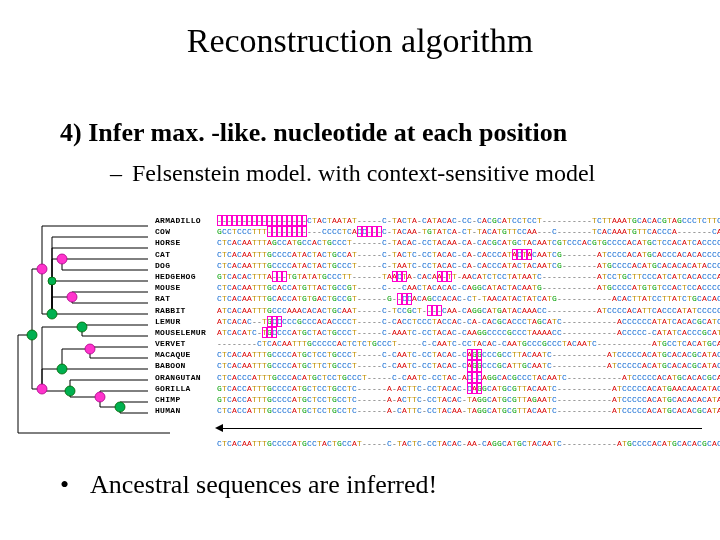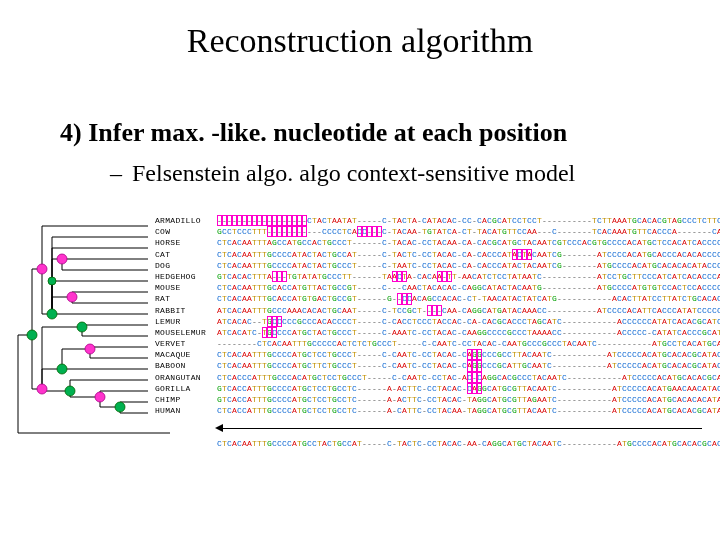--- a/index.html
+++ b/index.html
@@ -84,21 +84,21 @@
     font-family: "Courier New", Courier, monospace;
     font-size: 8px;
     line-height: 11.2px;
     white-space: nowrap;
     letter-spacing: 0.3px;
   }
   .aln .row { height: 11.2px; }
   .aln .sp {
     display: inline-block;
     width: 62px;
-    font-weight: normal;
+    font-weight: bold;
     vertical-align: top;
   }
   .aln .seq {
     display: inline-block;
     position: relative;
     vertical-align: top;
   }
   .aln .seq span.base { display:inline-block; width:5px; text-align:center; }
   .aln .A { color: #d90000; }
   .aln .C { color: #0060d0; }
@@ -134,21 +134,21 @@
     margin-top: 2px;
   }
 </style>
 </head>
 <body>
 
 <div class="slide">
   <div class="title">Reconstruction algorithm</div>
   <div class="point4">4) Infer max. -like. nucleotide at each position</div>
   <div class="subpoint">
-    <span class="dash">–</span><span>Felsenstein algo. algo context-sensitive model</span>
+    <span class="dash">–</span><span>Felsenstein model. with context-sensitive model</span>
   </div>
 
   <div class="figure">
     <div class="tree">
       <svg width="140" height="220">
 
         <line x1="8" y1="116" x2="22" y2="116"></line>
 
         <polyline points="22,116 22,50 32,50"></polyline>
         <polyline points="22,116 22,170 32,170"></polyline>
@@ -221,13 +221,16 @@
         <div class="row"><span class="sp">BABOON</span><span class="seq"><span class="base C">C</span><span class="base T">T</span><span class="base C">C</span><span class="base A">A</span><span class="base C">C</span><span class="base A">A</span><span class="base A">A</span><span class="base T">T</span><span class="base T">T</span><span class="base T">T</span><span class="base G">G</span><span class="base C">C</span><span class="base C">C</span><span class="base C">C</span><span class="base C">C</span><span class="base A">A</span><span class="base T">T</span><span class="base G">G</span><span class="base C">C</span><span class="base T">T</span><span class="base T">T</span><span class="base C">C</span><span class="base T">T</span><span class="base G">G</span><span class="base C">C</span><span class="base C">C</span><span class="base C">C</span><span class="base T">T</span><span class="base gap">-</span><span class="base gap">-</span><span class="base gap">-</span><span class="base gap">-</span><span class="base gap">-</span><span class="base C">C</span><span class="base gap">-</span><span class="base C">C</span><span class="base A">A</span><span class="base A">A</span><span class="base T">T</span><span class="base C">C</span><span class="base gap">-</span><span class="base C">C</span><span class="base C">C</span><span class="base T">T</span><span class="base A">A</span><span class="base C">C</span><span class="base A">A</span><span class="base C">C</span><span class="base gap">-</span><span class="base C">C</span><span class="base A boxed">A</span><span class="base G boxed">G</span><span class="base G boxed">G</span><span class="base C">C</span><span class="base C">C</span><span class="base C">C</span><span class="base G">G</span><span class="base C">C</span><span class="base A">A</span><span class="base T">T</span><span class="base T">T</span><span class="base G">G</span><span class="base C">C</span><span class="base A">A</span><span class="base A">A</span><span class="base T">T</span><span class="base C">C</span><span class="base gap">-</span><span class="base gap">-</span><span class="base gap">-</span><span class="base gap">-</span><span class="base gap">-</span><span class="base gap">-</span><span class="base gap">-</span><span class="base gap">-</span><span class="base gap">-</span><span class="base gap">-</span><span class="base gap">-</span><span class="base A">A</span><span class="base T">T</span><span class="base C">C</span><span class="base C">C</span><span class="base C">C</span><span class="base C">C</span><span class="base C">C</span><span class="base A">A</span><span class="base C">C</span><span class="base A">A</span><span class="base T">T</span><span class="base G">G</span><span class="base C">C</span><span class="base A">A</span><span class="base C">C</span><span class="base A">A</span><span class="base C">C</span><span class="base G">G</span><span class="base C">C</span><span class="base A">A</span><span class="base T">T</span><span class="base A">A</span><span class="base C">C</span></span></div>
         <div class="row"><span class="sp">ORANGUTAN</span><span class="seq"><span class="base C">C</span><span class="base T">T</span><span class="base C">C</span><span class="base A">A</span><span class="base C">C</span><span class="base C">C</span><span class="base C">C</span><span class="base A">A</span><span class="base T">T</span><span class="base T">T</span><span class="base T">T</span><span class="base G">G</span><span class="base C">C</span><span class="base C">C</span><span class="base C">C</span><span class="base A">A</span><span class="base C">C</span><span class="base A">A</span><span class="base T">T</span><span class="base G">G</span><span class="base C">C</span><span class="base T">T</span><span class="base C">C</span><span class="base C">C</span><span class="base T">T</span><span class="base G">G</span><span class="base C">C</span><span class="base C">C</span><span class="base C">C</span><span class="base T">T</span><span class="base gap">-</span><span class="base gap">-</span><span class="base gap">-</span><span class="base gap">-</span><span class="base gap">-</span><span class="base C">C</span><span class="base gap">-</span><span class="base C">C</span><span class="base A">A</span><span class="base A">A</span><span class="base T">T</span><span class="base C">C</span><span class="base gap">-</span><span class="base C">C</span><span class="base C">C</span><span class="base T">T</span><span class="base A">A</span><span class="base C">C</span><span class="base gap">-</span><span class="base A">A</span><span class="base C boxed">C</span><span class="base gap boxed">-</span><span class="base C boxed">C</span><span class="base A">A</span><span class="base G">G</span><span class="base G">G</span><span class="base C">C</span><span class="base A">A</span><span class="base C">C</span><span class="base G">G</span><span class="base C">C</span><span class="base C">C</span><span class="base C">C</span><span class="base T">T</span><span class="base A">A</span><span class="base C">C</span><span class="base A">A</span><span class="base A">A</span><span class="base T">T</span><span class="base C">C</span><span class="base gap">-</span><span class="base gap">-</span><span class="base gap">-</span><span class="base gap">-</span><span class="base gap">-</span><span class="base gap">-</span><span class="base gap">-</span><span class="base gap">-</span><span class="base gap">-</span><span class="base gap">-</span><span class="base gap">-</span><span class="base A">A</span><span class="base T">T</span><span class="base C">C</span><span class="base C">C</span><span class="base C">C</span><span class="base C">C</span><span class="base C">C</span><span class="base A">A</span><span class="base C">C</span><span class="base A">A</span><span class="base T">T</span><span class="base G">G</span><span class="base C">C</span><span class="base A">A</span><span class="base C">C</span><span class="base A">A</span><span class="base C">C</span><span class="base G">G</span><span class="base C">C</span><span class="base A">A</span></span></div>
         <div class="row"><span class="sp">GORILLA</span><span class="seq"><span class="base G">G</span><span class="base T">T</span><span class="base C">C</span><span class="base A">A</span><span class="base C">C</span><span class="base C">C</span><span class="base A">A</span><span class="base T">T</span><span class="base T">T</span><span class="base T">T</span><span class="base G">G</span><span class="base C">C</span><span class="base C">C</span><span class="base C">C</span><span class="base C">C</span><span class="base A">A</span><span class="base T">T</span><span class="base G">G</span><span class="base C">C</span><span class="base T">T</span><span class="base C">C</span><span class="base C">C</span><span class="base T">T</span><span class="base G">G</span><span class="base C">C</span><span class="base C">C</span><span class="base T">T</span><span class="base C">C</span><span class="base gap">-</span><span class="base gap">-</span><span class="base gap">-</span><span class="base gap">-</span><span class="base gap">-</span><span class="base gap">-</span><span class="base A">A</span><span class="base gap">-</span><span class="base A">A</span><span class="base C">C</span><span class="base T">T</span><span class="base T">T</span><span class="base C">C</span><span class="base gap">-</span><span class="base C">C</span><span class="base C">C</span><span class="base T">T</span><span class="base A">A</span><span class="base C">C</span><span class="base A">A</span><span class="base C">C</span><span class="base gap">-</span><span class="base C boxed">C</span><span class="base A boxed">A</span><span class="base G boxed">G</span><span class="base G">G</span><span class="base C">C</span><span class="base A">A</span><span class="base T">T</span><span class="base G">G</span><span class="base C">C</span><span class="base G">G</span><span class="base T">T</span><span class="base T">T</span><span class="base A">A</span><span class="base C">C</span><span class="base A">A</span><span class="base A">A</span><span class="base T">T</span><span class="base C">C</span><span class="base gap">-</span><span class="base gap">-</span><span class="base gap">-</span><span class="base gap">-</span><span class="base gap">-</span><span class="base gap">-</span><span class="base gap">-</span><span class="base gap">-</span><span class="base gap">-</span><span class="base gap">-</span><span class="base gap">-</span><span class="base A">A</span><span class="base T">T</span><span class="base C">C</span><span class="base C">C</span><span class="base C">C</span><span class="base C">C</span><span class="base C">C</span><span class="base A">A</span><span class="base C">C</span><span class="base A">A</span><span class="base T">T</span><span class="base G">G</span><span class="base A">A</span><span class="base A">A</span><span class="base C">C</span><span class="base A">A</span><span class="base A">A</span><span class="base C">C</span><span class="base A">A</span><span class="base T">T</span><span class="base A">A</span><span class="base C">C</span></span></div>
         <div class="row"><span class="sp">CHIMP</span><span class="seq"><span class="base G">G</span><span class="base T">T</span><span class="base C">C</span><span class="base A">A</span><span class="base C">C</span><span class="base C">C</span><span class="base A">A</span><span class="base T">T</span><span class="base T">T</span><span class="base T">T</span><span class="base G">G</span><span class="base C">C</span><span class="base C">C</span><span class="base C">C</span><span class="base C">C</span><span class="base A">A</span><span class="base T">T</span><span class="base G">G</span><span class="base C">C</span><span class="base T">T</span><span class="base C">C</span><span class="base C">C</span><span class="base T">T</span><span class="base G">G</span><span class="base C">C</span><span class="base C">C</span><span class="base T">T</span><span class="base C">C</span><span class="base gap">-</span><span class="base gap">-</span><span class="base gap">-</span><span class="base gap">-</span><span class="base gap">-</span><span class="base gap">-</span><span class="base A">A</span><span class="base gap">-</span><span class="base A">A</span><span class="base C">C</span><span class="base T">T</span><span class="base T">T</span><span class="base C">C</span><span class="base gap">-</span><span class="base C">C</span><span class="base C">C</span><span class="base T">T</span><span class="base A">A</span><span class="base C">C</span><span class="base A">A</span><span class="base C">C</span><span class="base gap">-</span><span class="base T">T</span><span class="base A">A</span><span class="base G">G</span><span class="base G">G</span><span class="base C">C</span><span class="base A">A</span><span class="base T">T</span><span class="base G">G</span><span class="base C">C</span><span class="base G">G</span><span class="base T">T</span><span class="base T">T</span><span class="base A">A</span><span class="base G">G</span><span class="base A">A</span><span class="base A">A</span><span class="base T">T</span><span class="base C">C</span><span class="base gap">-</span><span class="base gap">-</span><span class="base gap">-</span><span class="base gap">-</span><span class="base gap">-</span><span class="base gap">-</span><span class="base gap">-</span><span class="base gap">-</span><span class="base gap">-</span><span class="base gap">-</span><span class="base gap">-</span><span class="base A">A</span><span class="base T">T</span><span class="base C">C</span><span class="base C">C</span><span class="base C">C</span><span class="base C">C</span><span class="base C">C</span><span class="base A">A</span><span class="base C">C</span><span class="base A">A</span><span class="base T">T</span><span class="base G">G</span><span class="base C">C</span><span class="base A">A</span><span class="base C">C</span><span class="base A">A</span><span class="base C">C</span><span class="base A">A</span><span class="base C">C</span><span class="base A">A</span><span class="base T">T</span><span class="base A">A</span></span></div>
         <div class="row"><span class="sp">HUMAN</span><span class="seq"><span class="base C">C</span><span class="base T">T</span><span class="base C">C</span><span class="base A">A</span><span class="base C">C</span><span class="base C">C</span><span class="base A">A</span><span class="base T">T</span><span class="base T">T</span><span class="base T">T</span><span class="base G">G</span><span class="base C">C</span><span class="base C">C</span><span class="base C">C</span><span class="base C">C</span><span class="base A">A</span><span class="base T">T</span><span class="base G">G</span><span class="base C">C</span><span class="base T">T</span><span class="base C">C</span><span class="base C">C</span><span class="base T">T</span><span class="base G">G</span><span class="base C">C</span><span class="base C">C</span><span class="base T">T</span><span class="base C">C</span><span class="base gap">-</span><span class="base gap">-</span><span class="base gap">-</span><span class="base gap">-</span><span class="base gap">-</span><span class="base gap">-</span><span class="base A">A</span><span class="base gap">-</span><span class="base C">C</span><span class="base A">A</span><span class="base T">T</span><span class="base T">T</span><span class="base C">C</span><span class="base gap">-</span><span class="base C">C</span><span class="base C">C</span><span class="base T">T</span><span class="base A">A</span><span class="base C">C</span><span class="base A">A</span><span class="base A">A</span><span class="base gap">-</span><span class="base T">T</span><span class="base A">A</span><span class="base G">G</span><span class="base G">G</span><span class="base C">C</span><span class="base A">A</span><span class="base T">T</span><span class="base G">G</span><span class="base C">C</span><span class="base G">G</span><span class="base T">T</span><span class="base T">T</span><span class="base A">A</span><span class="base C">C</span><span class="base A">A</span><span class="base A">A</span><span class="base T">T</span><span class="base C">C</span><span class="base gap">-</span><span class="base gap">-</span><span class="base gap">-</span><span class="base gap">-</span><span class="base gap">-</span><span class="base gap">-</span><span class="base gap">-</span><span class="base gap">-</span><span class="base gap">-</span><span class="base gap">-</span><span class="base gap">-</span><span class="base A">A</span><span class="base T">T</span><span class="base C">C</span><span class="base C">C</span><span class="base C">C</span><span class="base C">C</span><span class="base C">C</span><span class="base A">A</span><span class="base C">C</span><span class="base A">A</span><span class="base T">T</span><span class="base G">G</span><span class="base C">C</span><span class="base A">A</span><span class="base C">C</span><span class="base A">A</span><span class="base C">C</span><span class="base G">G</span><span class="base C">C</span><span class="base A">A</span><span class="base T">T</span><span class="base A">A</span></span></div>
         <div class="arrow-row"><span class="sp"></span><span class="arrow-head"></span><span class="arrow-line"></span></div>
         <div class="row inferred"><span class="sp"></span><span class="seq"><span class="base C">C</span><span class="base T">T</span><span class="base C">C</span><span class="base A">A</span><span class="base C">C</span><span class="base A">A</span><span class="base A">A</span><span class="base T">T</span><span class="base T">T</span><span class="base T">T</span><span class="base G">G</span><span class="base C">C</span><span class="base C">C</span><span class="base C">C</span><span class="base C">C</span><span class="base A">A</span><span class="base T">T</span><span class="base G">G</span><span class="base C">C</span><span class="base C">C</span><span class="base T">T</span><span class="base A">A</span><span class="base C">C</span><span class="base T">T</span><span class="base G">G</span><span class="base C">C</span><span class="base C">C</span><span class="base A">A</span><span class="base T">T</span><span class="base gap">-</span><span class="base gap">-</span><span class="base gap">-</span><span class="base gap">-</span><span class="base gap">-</span><span class="base C">C</span><span class="base gap">-</span><span class="base T">T</span><span class="base A">A</span><span class="base C">C</span><span class="base T">T</span><span class="base C">C</span><span class="base gap">-</span><span class="base C">C</span><span class="base C">C</span><span class="base T">T</span><span class="base A">A</span><span class="base C">C</span><span class="base A">A</span><span class="base C">C</span><span class="base gap">-</span><span class="base A">A</span><span class="base A">A</span><span class="base gap">-</span><span class="base C">C</span><span class="base A">A</span><span class="base G">G</span><span class="base G">G</span><span class="base C">C</span><span class="base A">A</span><span class="base T">T</span><span class="base G">G</span><span class="base C">C</span><span class="base T">T</span><span class="base A">A</span><span class="base C">C</span><span class="base A">A</span><span class="base A">A</span><span class="base T">T</span><span class="base C">C</span><span class="base gap">-</span><span class="base gap">-</span><span class="base gap">-</span><span class="base gap">-</span><span class="base gap">-</span><span class="base gap">-</span><span class="base gap">-</span><span class="base gap">-</span><span class="base gap">-</span><span class="base gap">-</span><span class="base gap">-</span><span class="base A">A</span><span class="base T">T</span><span class="base G">G</span><span class="base C">C</span><span class="base C">C</span><span class="base C">C</span><span class="base C">C</span><span class="base A">A</span><span class="base C">C</span><span class="base A">A</span><span class="base T">T</span><span class="base G">G</span><span class="base C">C</span><span class="base A">A</span><span class="base C">C</span><span class="base A">A</span><span class="base C">C</span><span class="base G">G</span><span class="base C">C</span><span class="base A">A</span><span class="base C">C</span></span></div>
       </div>
   </div>
 
+  <div class="bullet">
+    <span class="bullet-dot">•</span><span>Ancestral sequences are inferred!</span>
+  </div>
 </div>
 
 </body></html>

